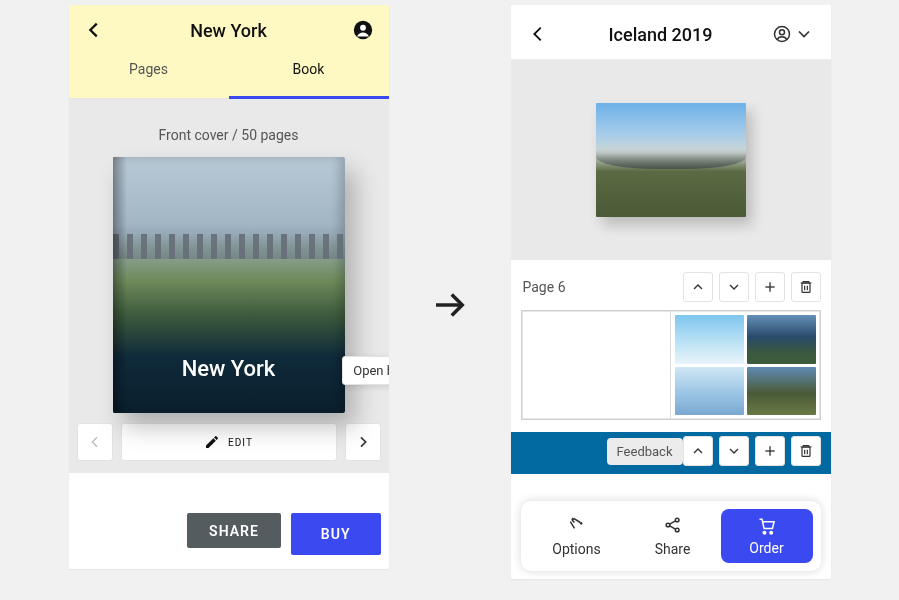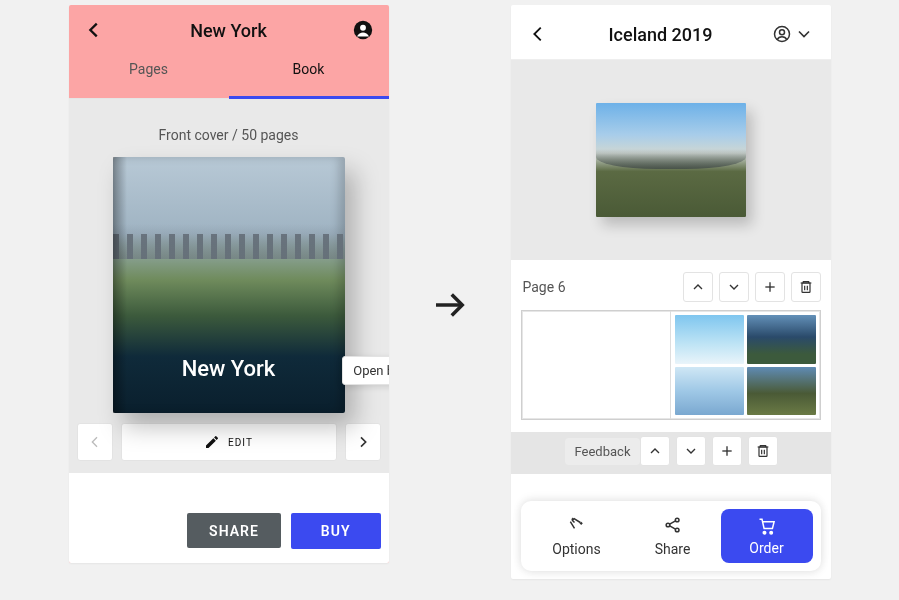--- a/index.html
+++ b/index.html
@@ -1,18 +1,18 @@
 <!DOCTYPE html>
 <html><head>
 <meta charset="utf-8">
 <style>
   * { box-sizing: border-box; margin: 0; padding: 0; font-family: -apple-system, BlinkMacSystemFont, "Segoe UI", Roboto, Arial, sans-serif; }
   body { background: #f1f1f1; width: 899px; height: 600px; overflow: hidden; position: relative; }
   .container { display: flex; align-items: flex-start; justify-content: center; gap: 40px; padding-top: 5px; }
-  .phone { width: 320px; background: #fca5a5; border-radius: 2px; overflow: hidden; box-shadow: 0 1px 2px rgba(0,0,0,0.05); position: relative; }
+  .phone { width: 320px; background: #fef9c3; border-radius: 2px; overflow: hidden; box-shadow: 0 1px 2px rgba(0,0,0,0.05); position: relative; }
   .arrow-between { display: flex; align-items: center; justify-content: center; height: 600px; color: #333; }
   .arrow-between svg { width: 42px; height: 42px; }
   
   .header { display: flex; align-items: center; justify-content: space-between; padding: 14px 14px 10px; }
   .header .title { font-size: 18px; font-weight: 500; color: #111; }
   .chev { width: 22px; height: 22px; display: inline-flex; align-items: center; justify-content: center; color: #111; }
   .avatar-ic { width: 22px; height: 22px; }
   .tabs { display: flex; border-bottom: 1px solid #e5e5e5; }
   .tab { flex: 1; text-align: center; padding: 10px 0 19px; font-size: 14px; color: #555; cursor: pointer; }
   .tab.active { color: #111; border-bottom: 3px solid #3b4af0; margin-bottom: -1px; }
@@ -31,21 +31,21 @@
   .openbook-tip { position:absolute; right:-38px; bottom:28px; background:#fff; border:1px solid #e3e3e3; border-radius:3px; padding:6px 10px; font-size:13px; color:#333; box-shadow:0 2px 6px rgba(0,0,0,0.12); white-space:nowrap; z-index:3; }
   .openbook-tip::after { content:''; position:absolute; right:20px; bottom:-6px; width:10px; height:10px; background:#fff; border-right:1px solid #e3e3e3; border-bottom:1px solid #e3e3e3; transform:rotate(45deg); }
   .nav-row { display:flex; gap:8px; padding:10px 8px 12px; background:#e9e9e9; }
   .nav-btn { width:36px; height:38px; background:#fff; border:1px solid #e3e3e3; border-radius:3px; display:flex; align-items:center; justify-content:center; color:#333; cursor:pointer; }
   .nav-btn.disabled { color:#bbb; cursor:default; }
   .edit-btn { flex:1; height:38px; background:#fff; border:1px solid #e3e3e3; border-radius:3px; display:flex; align-items:center; justify-content:center; gap:8px; font-size:10px; font-weight:400; letter-spacing:1px; color:#111; cursor:pointer; }
   .edit-btn svg { width:16px; height:16px; }
   .left-bottom { height:30px; background:#fff; }
   .buy-row { display:flex; gap:10px; justify-content:flex-end; padding:10px 8px 14px; background:#fff; }
   .btn-share { height:35px; padding:0 22px; background:#555c60; color:#fff; border:none; border-radius:2px; font-size:14px; font-weight:600; letter-spacing:1px; cursor:pointer; }
-  .btn-buy { height:36px; padding:0 30px; background:#3b4af0; color:#fff; border:none; border-radius:2px; font-size:14px; font-weight:600; letter-spacing:1px; cursor:pointer; }
+  .btn-buy { height:42px; padding:0 30px; background:#3b4af0; color:#fff; border:none; border-radius:2px; font-size:14px; font-weight:600; letter-spacing:1px; cursor:pointer; }
   
   .phone-r { width: 320px; height: 574px; background:#fff; position:relative; overflow:hidden; }
   .header-r { display:flex; align-items:center; justify-content:space-between; padding:18px 16px 14px; border-bottom:1px solid #eee; }
   .header-r .title { font-size:18px; font-weight:500; color:#111; }
   .acct { display:flex; align-items:center; gap:2px; color:#333; }
   .acct svg { width:20px; height:20px; }
   .cover-area { background:#e9e9e9; height:200px; display:flex; align-items:center; justify-content:center; position:relative; }
   .cover-page { width:150px; height:114px; background: linear-gradient(180deg,#6db1e8 0%,#a8cdea 28%,#cfd7d2 44%,#5b6a43 60%,#4a5a36 100%); box-shadow: 6px 8px 14px rgba(0,0,0,0.2); border-radius:1px; position:relative; }
   .cover-page::after{ content:''; position:absolute; left:0; right:0; top:40%; height:18%; background: linear-gradient(180deg, rgba(60,70,80,0.0), rgba(50,58,66,0.6)); border-radius:2px 2px 40% 40%/2px 2px 60% 60%; }
   .page-row { display:flex; align-items:center; justify-content:space-between; padding:12px 10px 8px 12px; background:#fff; }
@@ -55,21 +55,21 @@
   .ibtn svg { width:16px; height:16px; }
   .spread { margin:0 10px 12px; border:1px solid #cfcfcf; background:#fff; display:flex; height:110px; box-shadow: inset 0 0 0 1px #e6e6e6; }
   .spread .pg { flex:1; position:relative; }
   .spread .pg + .pg { border-left:1px solid #ddd; }
   .thumbs { position:absolute; inset:4px; display:grid; grid-template-columns:1fr 1fr; grid-template-rows:1fr 1fr; gap:3px; }
   .th { border-radius:1px; }
   .th1 { background: linear-gradient(180deg,#7fc6ef 0%, #bfe4f5 60%, #e9f4fa 100%); }
   .th2 { background: linear-gradient(180deg,#6390b8 0%, #2a4a6a 45%, #3c5a3c 80%); }
   .th3 { background: linear-gradient(180deg,#cfe7f5 0%, #9fc8e6 50%, #7aa8d0 100%); }
   .th4 { background: linear-gradient(180deg,#5f8bb4 0%, #4a5a36 55%, #6a7a45 100%); }
-  .page-row2 { display:flex; align-items:center; justify-content:center; padding:4px 10px 8px 12px; background:#e5e5e5; }
+  .page-row2 { display:flex; align-items:center; justify-content:flex-end; padding:4px 10px 8px 12px; background:#0369a1; }
   .feedback-pill { font-size:13px; color:#555; background:#ececec; border-radius:4px; padding:6px 10px; }
   .bottom-bar { position:absolute; left:10px; right:10px; bottom:8px; height:70px; background:#fff; border-radius:10px; box-shadow:0 -2px 10px rgba(0,0,0,0.08), 0 2px 10px rgba(0,0,0,0.08); display:flex; align-items:center; justify-content:space-around; padding:8px; }
   .bb-item { flex:1; display:flex; flex-direction:column; align-items:center; gap:6px; color:#333; font-size:14px; cursor:pointer; }
   .bb-item svg { width:20px; height:20px; }
   .order-btn { width:92px; height:54px; background:#3b4af0; color:#fff; border-radius:8px; display:flex; flex-direction:column; align-items:center; justify-content:center; gap:4px; cursor:pointer; font-size:14px; }
   .order-btn svg { width:20px; height:20px; }
 </style>
 </head>
 <body>
 

